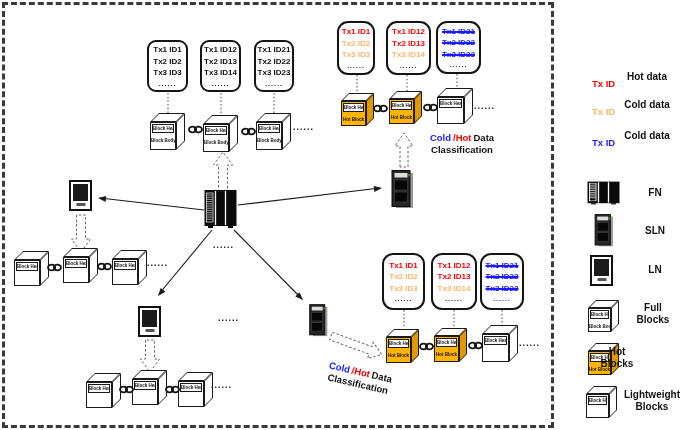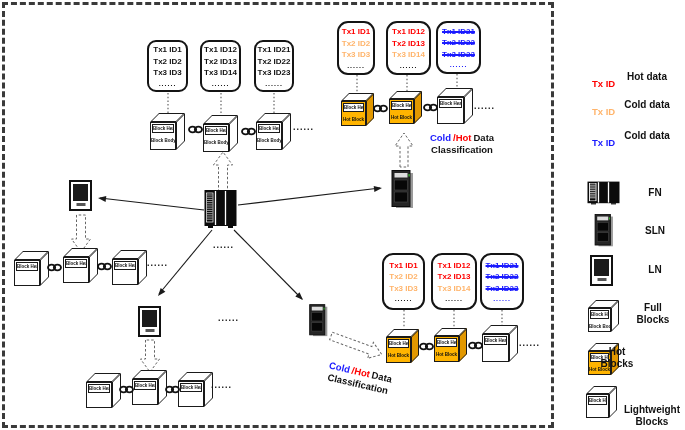--- a/index.html
+++ b/index.html
@@ -443,15 +443,15 @@
     </div>
     <div class="lg-label" style="left:592px;top:346px;width:50px">Hot Blocks</div>
 
     <div class="cube lw" style="left:586px;top:386px;--w:23px;--h:24px;--d:8px">
       <div class="f c-top"></div>
       <div class="f c-right"></div>
       <div class="f c-front">
         <div class="c-head">Block Head</div>
       </div>
     </div>
-    <div class="lg-label" style="left:618px;top:404px;width:68px">Lightweight Blocks</div>
+    <div class="lg-label" style="left:618px;top:389px;width:68px">Lightweight Blocks</div>
   </div>
 </div>
 
 </body></html>

